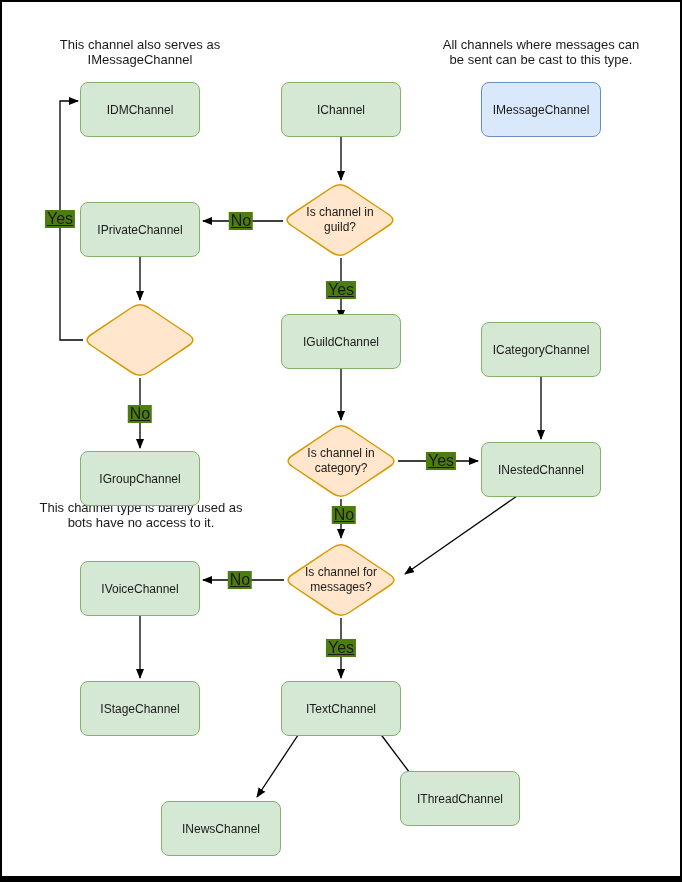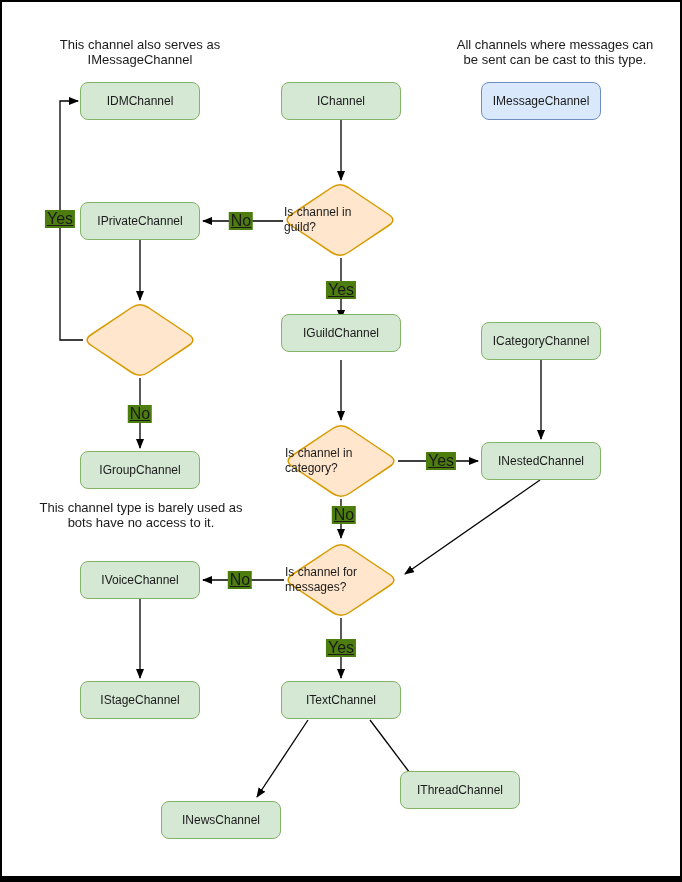--- a/index.html
+++ b/index.html
@@ -8,33 +8,33 @@
     width:682px;height:882px;
     background:#ffffff;
     box-shadow: inset 0 0 0 2px #000;
     font-family:"Liberation Sans",sans-serif;
     overflow:hidden;
   }
   #edges{position:absolute;left:0;top:0;}
   .edge{stroke:#000;stroke-width:1.3;fill:none;}
   .diamond{fill:#ffe6cc;stroke:#d79b00;stroke-width:1.5;}
   .node{
-    position:absolute;width:120px;height:38px;box-sizing:border-box;
+    position:absolute;width:120px;height:55px;box-sizing:border-box;
     border-radius:8px;display:flex;align-items:center;justify-content:center;
     font-size:12px;color:#1a1a1a;text-align:center;
   }
   .green{background:#d5e8d4;border:1.5px solid #82b366;}
   .blue{background:#dae8fc;border:1.5px solid #6c8ebf;}
   .note{
     position:absolute;width:240px;text-align:center;
     font-size:13px;line-height:15px;color:#1a1a1a;
   }
   .decision-label{
     position:absolute;width:112px;transform:translate(-50%,-50%);
-    font-size:12px;line-height:15px;color:#1a1a1a;
+    text-align:center;font-size:12px;line-height:15px;color:#1a1a1a;
   }
   .edge-label{
     position:absolute;transform:translate(-50%,-50%);
     background:#4d7c0f;padding:0 2px;font-size:16px;color:#1a1a1a;text-decoration:underline;
   }
   #bottom-bar{
     position:absolute;left:0;bottom:0;width:100%;height:6px;background:#000;
   }
 </style>
 </head>
@@ -70,21 +70,21 @@
     <use href="#diamondShape" class="diamond"></use>
     <use href="#diamondShape" class="diamond" transform="translate(-200,120)"></use>
     <use href="#diamondShape" class="diamond" transform="translate(1,241)"></use>
     <use href="#diamondShape" class="diamond" transform="translate(1,360)"></use>
   </svg>
 
   <div class="note" style="left:20px;top:37px;">
     <div>This channel also serves as</div>
     <div>IMessageChannel</div>
   </div>
-  <div class="note" style="left:435px;top:37px;">
+  <div class="note" style="left:421px;top:37px;">
     <div>All channels where messages can</div>
     <div>be sent can be cast to this type.</div>
   </div>
   <div class="note" style="left:21px;top:500px;">
     <div>This channel type is barely used as</div>
     <div>bots have no access to it.</div>
   </div>
 
   <div class="node green" style="left:80px;top:82px;">
     <span>IDMChannel</span>

